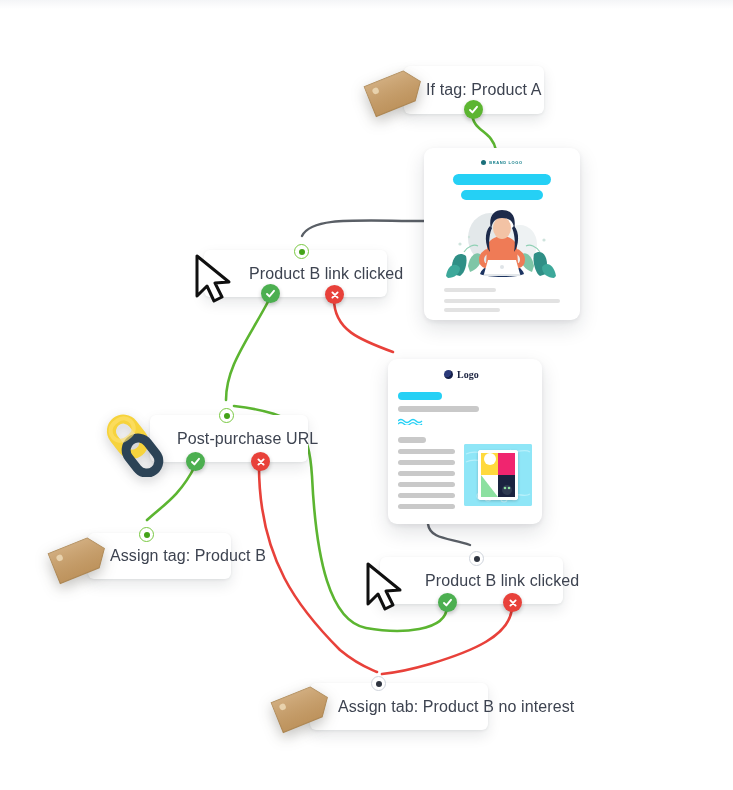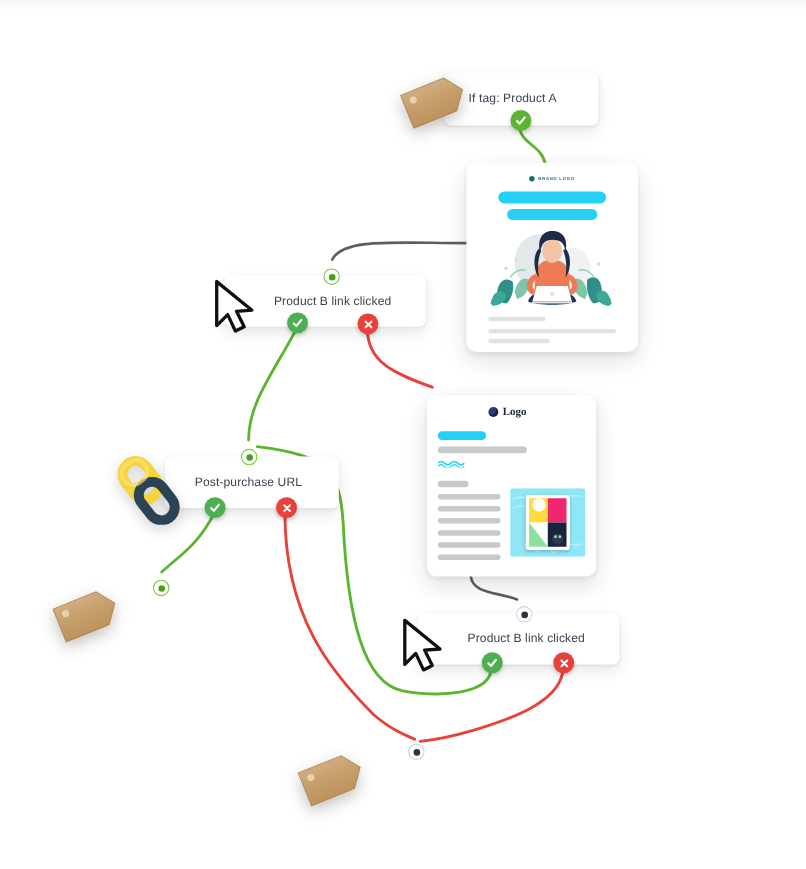--- a/index.html
+++ b/index.html
@@ -24,21 +24,21 @@
   
   .node{
     position:absolute;
     background:#ffffff;
     border-radius:6px;
     box-shadow:0 6px 14px rgba(20,25,40,.10), 0 1px 3px rgba(20,25,40,.07);
     display:flex;align-items:center;
     z-index:6;
   }
   .node-label{
-    font-size:11px;color:#3d4350;letter-spacing:.1px;white-space:nowrap;
+    font-size:16px;color:#3d4350;letter-spacing:.1px;white-space:nowrap;
   }
 
   
   .tag-icon{
     position:absolute;z-index:8;
     filter:drop-shadow(0 5px 7px rgba(40,35,25,.28));
   }
   
   .chain-icon{position:absolute;z-index:8;filter:drop-shadow(0 4px 6px rgba(40,40,50,.22));}
 
@@ -286,20 +286,23 @@
     <svg width="11" height="11" viewBox="0 0 11 11">
       <path d="M2,6 L4.4,8.4 L9,2.8" fill="none" stroke="#ffffff" stroke-width="1.9" stroke-linecap="round" stroke-linejoin="round"></path>
     </svg>
   </div>
   <div class="badge no" style="left:251px;top:452px;">
     <svg width="10" height="10" viewBox="0 0 10 10">
       <path d="M2.4,2.4 L7.6,7.6 M7.6,2.4 L2.4,7.6" stroke="#ffffff" stroke-width="1.9" stroke-linecap="round"></path>
     </svg>
   </div>
 
+  <div class="node" style="left:88px;top:533px;width:143px;height:46px;">
+    <span class="node-label" style="margin-left:22px;">Assign tag: Product B</span>
+  </div>
   <svg class="tag-icon" style="left:42px;top:525px;" width="72" height="66" viewBox="0 0 72 66">
     <g transform="rotate(-22 36 33)">
       <path d="M10,18 L52,18 L64,34 L52,50 L10,50 Z" fill="#c79b63"></path>
       <path d="M10,18 L52,18 L64,34 L52,50 L10,50 Z" fill="none" stroke="#b08a56" stroke-width="1"></path>
       <path d="M10,18 L52,18 L64,34 L52,50 L10,50 Z" fill="url(#tg2)"></path>
       <circle cx="19" cy="26" r="3.2" fill="#e8d2ad"></circle>
     </g>
     <defs>
       <linearGradient id="tg2" x1="0" y1="0" x2="0" y2="1">
         <stop offset="0%" stop-color="#ffffff" stop-opacity=".18"></stop>
@@ -320,20 +323,23 @@
     <svg width="11" height="11" viewBox="0 0 11 11">
       <path d="M2,6 L4.4,8.4 L9,2.8" fill="none" stroke="#ffffff" stroke-width="1.9" stroke-linecap="round" stroke-linejoin="round"></path>
     </svg>
   </div>
   <div class="badge no" style="left:503px;top:593px;">
     <svg width="10" height="10" viewBox="0 0 10 10">
       <path d="M2.4,2.4 L7.6,7.6 M7.6,2.4 L2.4,7.6" stroke="#ffffff" stroke-width="1.9" stroke-linecap="round"></path>
     </svg>
   </div>
 
+  <div class="node" style="left:310px;top:683px;width:178px;height:47px;">
+    <span class="node-label" style="margin-left:28px;">Assign tab: Product B no interest</span>
+  </div>
   <svg class="tag-icon" style="left:265px;top:674px;" width="72" height="66" viewBox="0 0 72 66">
     <g transform="rotate(-22 36 33)">
       <path d="M10,18 L52,18 L64,34 L52,50 L10,50 Z" fill="#c79b63"></path>
       <path d="M10,18 L52,18 L64,34 L52,50 L10,50 Z" fill="none" stroke="#b08a56" stroke-width="1"></path>
       <path d="M10,18 L52,18 L64,34 L52,50 L10,50 Z" fill="url(#tg3)"></path>
       <circle cx="19" cy="26" r="3.2" fill="#e8d2ad"></circle>
     </g>
     <defs>
       <linearGradient id="tg3" x1="0" y1="0" x2="0" y2="1">
         <stop offset="0%" stop-color="#ffffff" stop-opacity=".18"></stop>

